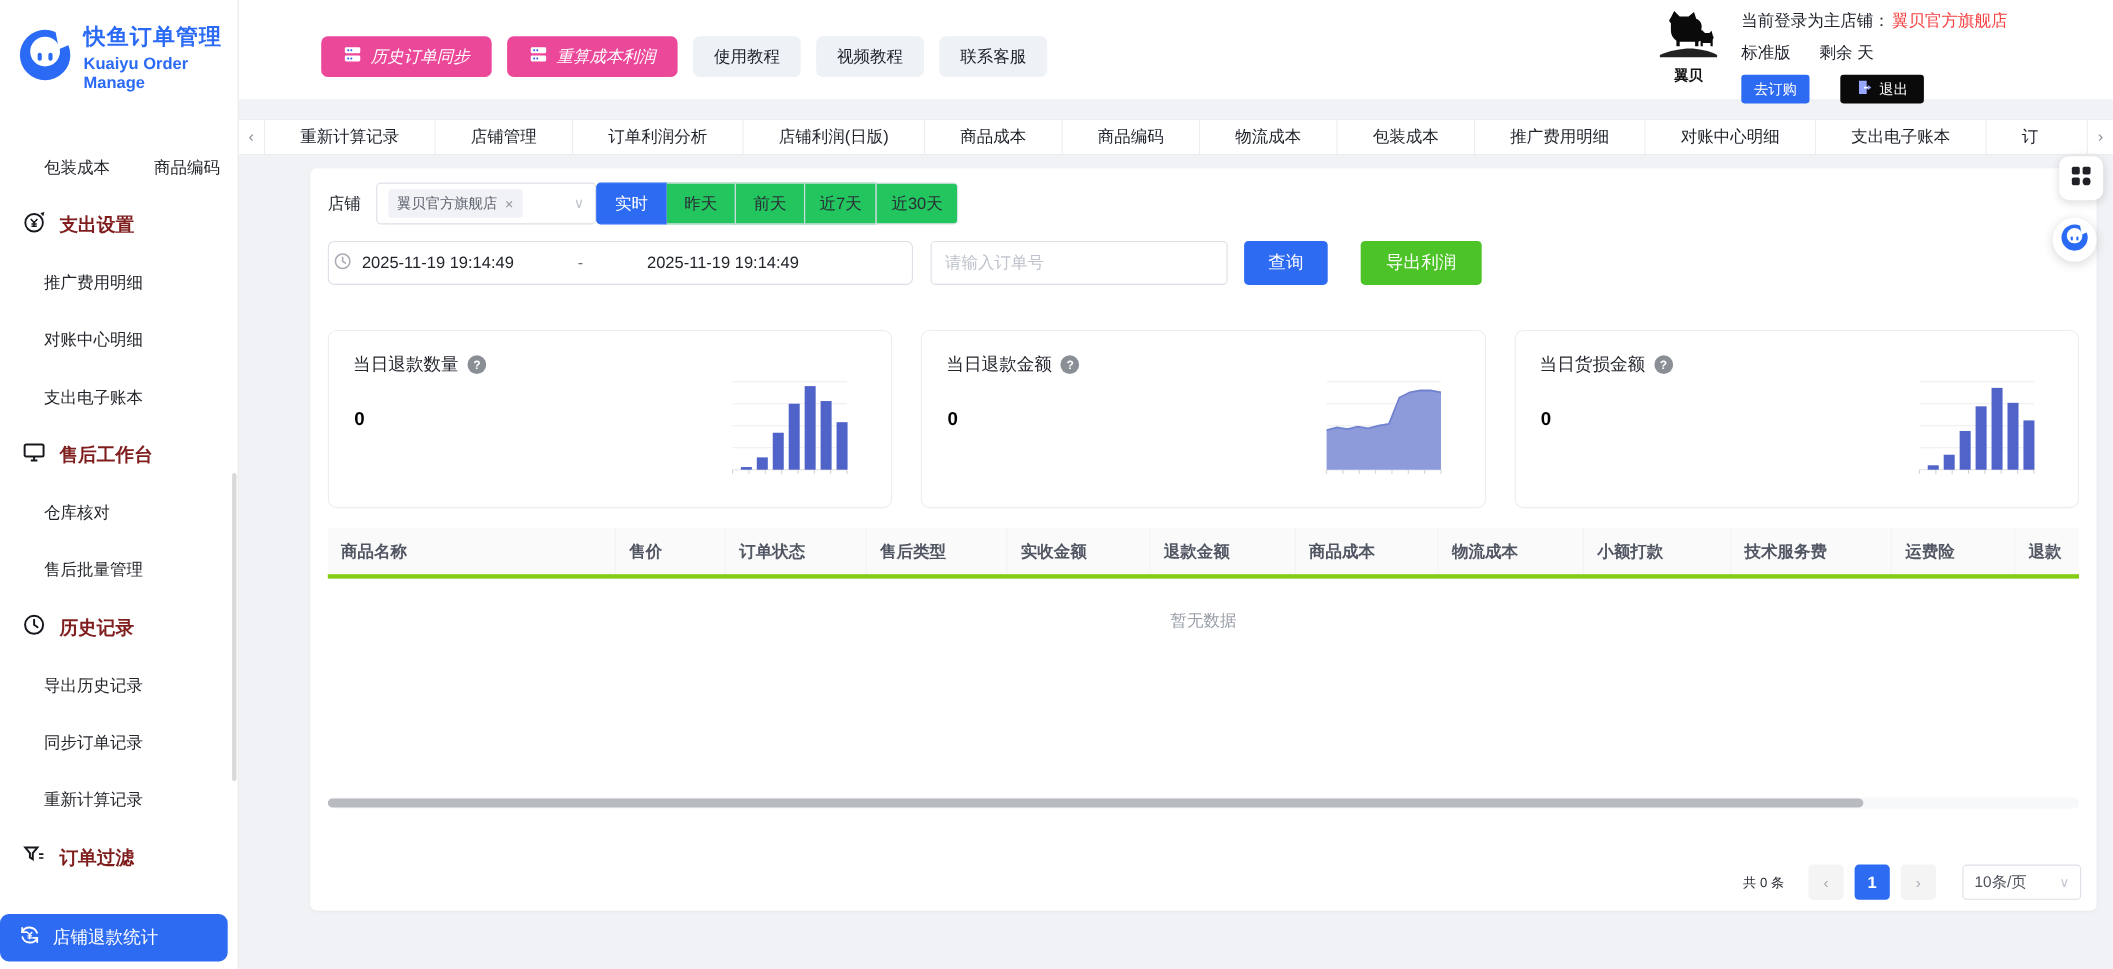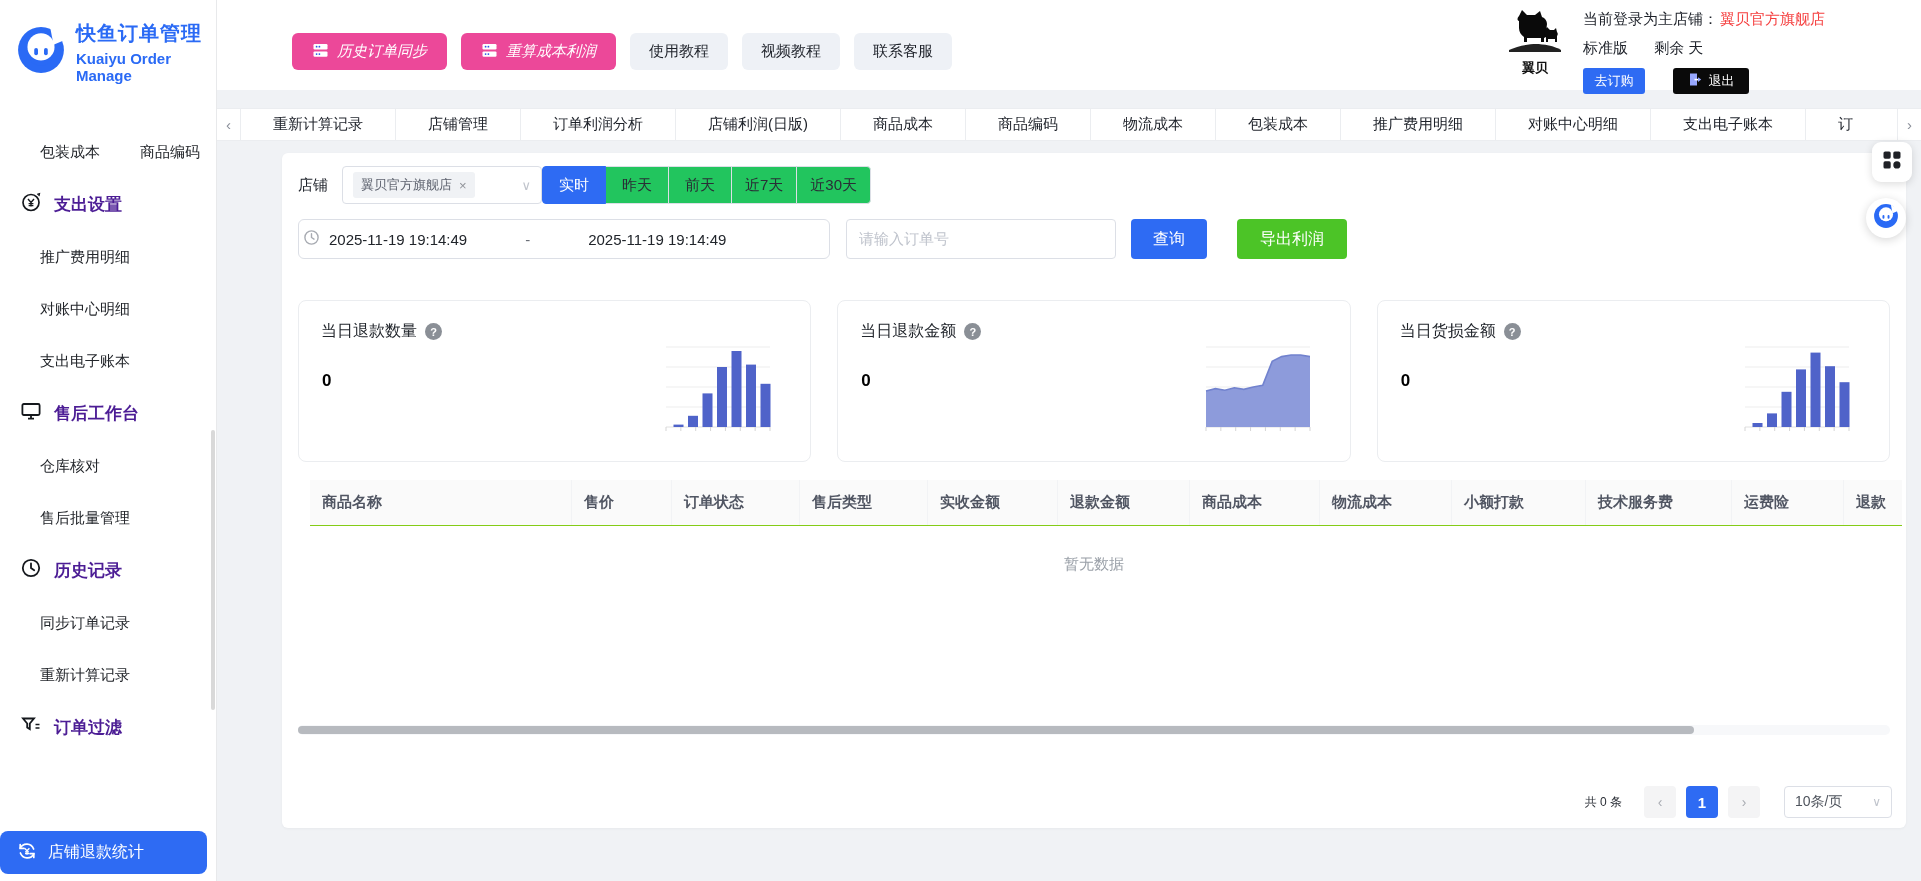--- a/index.html
+++ b/index.html
@@ -15,21 +15,21 @@
   
   .sidebar { position:absolute; left:0; top:0; width:217px; height:881px; background:#fff;
              border-right:1px solid #e8e9eb; z-index:6; }
   .logo-row { display:flex; align-items:center; gap:10px; padding:20px 0 0 16px; }
   .logo-txt .t1 { font-size:20px; font-weight:bold; color:#2a6af5; letter-spacing:1px; }
   .logo-txt .t2 { font-size:15px; font-weight:bold; color:#2a6af5; margin-top:3px; }
   .side-nav { margin-top:42px; }
   .side-toprow { display:flex; gap:40px; padding-left:40px; height:52px; align-items:center; }
   .side-leaf { font-size:15px; font-weight:500; color:#23262b; cursor:pointer; white-space:nowrap; }
   .side-sec { display:flex; align-items:center; gap:12px; padding-left:20px; height:53px;
-              font-size:17px; font-weight:bold; color:#4c1d95; cursor:pointer; }
+              font-size:17px; font-weight:bold; color:#7f1d1d; cursor:pointer; }
   .side-sec svg { flex:0 0 auto; }
   .side-child { display:flex; align-items:center; padding-left:40px; height:52px; }
   .side-active { position:absolute; left:0; right:9px; bottom:7px; height:43px; background:#2e6bf3;
                  border-radius:8px; color:#fff; display:flex; align-items:center; gap:10px;
                  padding-left:16px; font-size:16px; cursor:pointer; }
   .side-scrollthumb { position:absolute; right:1px; top:430px; width:4px; height:280px;
                       background:#d9d9d9; border-radius:2px; }
 
   
   .header { position:absolute; left:217px; top:0; width:1704px; height:90px; background:#fff; z-index:4; }
@@ -98,22 +98,22 @@
   .card { flex:1; height:162px; border:1px solid #ebedf0; border-radius:8px; position:relative;
           background:#fff; }
   .card-title { position:absolute; left:22px; top:20px; font-size:16px; color:#22262c;
                 display:flex; align-items:center; gap:8px; }
   .q-badge { width:17px; height:17px; border-radius:50%; background:#8a8f96; color:#fff;
              font-size:11px; font-weight:bold; cursor:pointer; }
   .card-value { position:absolute; left:23px; top:70px; font-size:17px; font-weight:600; color:#000; }
   .card-chart { position:absolute; right:34px; top:32px; width:120px; height:108px; }
 
   
-  .thead { position:absolute; left:28px; top:327px; width:1592px; height:46px; background:#fafafa;
-           display:flex; border-bottom:1px solid #84cc16; overflow:hidden;text-align:right; }
+  .thead { position:absolute; left:16px; top:327px; width:1592px; height:46px; background:#fafafa;
+           display:flex; border-bottom:4px solid #84cc16; overflow:hidden;text-align:right; }
   .th { display:flex; align-items:center; padding-left:12px; font-size:15px; font-weight:bold;
         color:#515663; border-right:1px solid #f2f3f5; flex:0 0 auto; white-space:nowrap; }
   .th:last-child { flex:1 1 auto; border-right:none; }
   .empty-text { position:absolute; left:0; top:402px; width:100%; text-align:center;
                 color:#9aa0a8; font-size:15px; }
   .hscroll { position:absolute; left:16px; top:572px; width:1592px; height:10px;
              background:#f7f8fa; border-radius:5px; }
   .hscroll-thumb { position:absolute; left:0; top:1px; width:1396px; height:8px;
                    background:#b7babf; border-radius:4px; cursor:pointer; }
 
@@ -187,20 +187,23 @@
       </div>
       <div class="side-child">
         <span class="side-leaf">售后批量管理</span>
       </div>
       <div class="side-sec">
         <span><svg width="22" height="22" viewBox="0 0 22 22" fill="none" stroke="#15181d" stroke-width="1.8">
             <circle cx="11" cy="11" r="8.2"></circle>
             <path d="M11 6.5V11l3.2 2.2" stroke-linecap="round"></path>
           </svg></span>
         <span>历史记录</span>
+      </div>
+      <div class="side-child">
+        <span class="side-leaf">导出历史记录</span>
       </div>
       <div class="side-child">
         <span class="side-leaf">同步订单记录</span>
       </div>
       <div class="side-child">
         <span class="side-leaf">重新计算记录</span>
       </div>
       <div class="side-sec">
         <span><svg width="22" height="22" viewBox="0 0 22 22" fill="none" stroke="#15181d" stroke-width="1.8">
             <path d="M3 4.5h11l-4.2 5v5.6l-2.6-1.6v-4z"></path>

